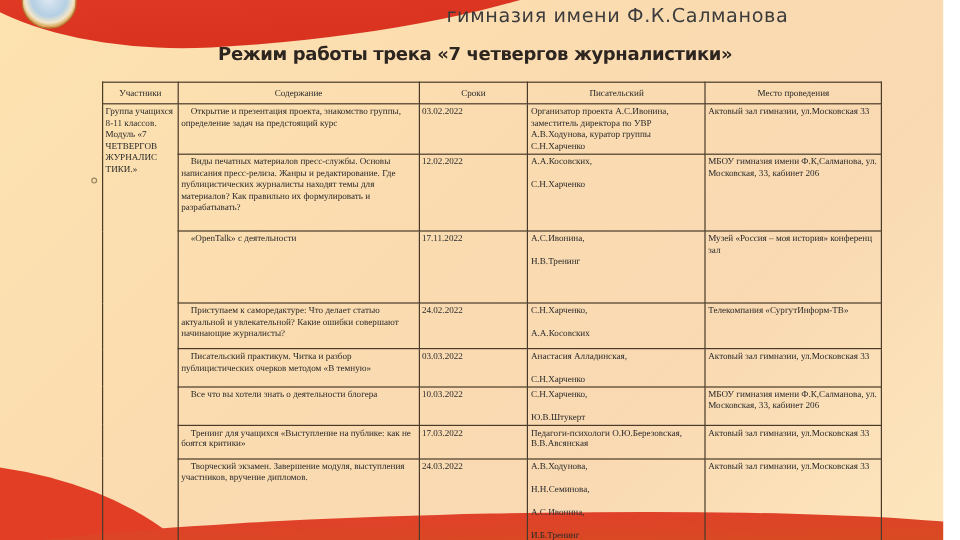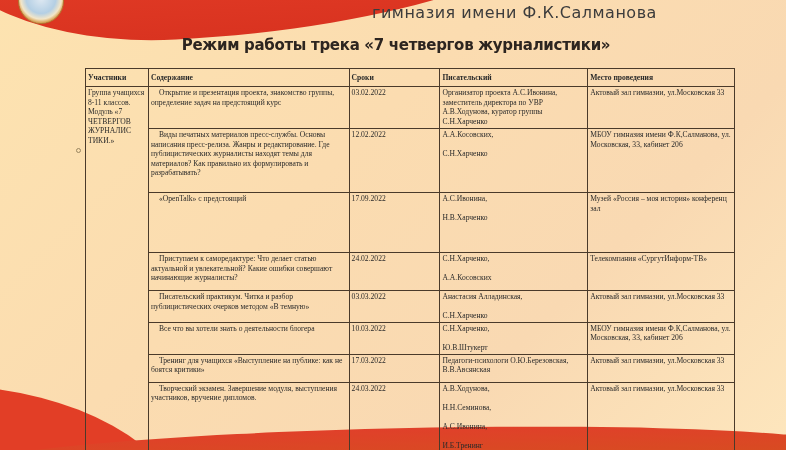--- a/index.html
+++ b/index.html
@@ -43,21 +43,21 @@
   }
   table.schedule {
     position: absolute; left: 85px; top: 68px; width: 650px; border-collapse: collapse;
     font-family: "Liberation Serif", serif; font-size: 7.6px; color: #2a2a2a; line-height: 9.6px;
     z-index: 2;
   }
   table.schedule th, table.schedule td {
     border: 1.2px solid #4a3a2a; vertical-align: top; padding: 1px 2px; text-align: left;
   }
   table.schedule th {
-    font-weight: bold; vertical-align: middle; height: 18px; font-size: 7.6px;
+    font-weight: normal; text-align: center; vertical-align: middle; height: 18px; font-size: 7.6px;
   }
   td.participants { vertical-align: middle; padding: 2px 3px; }
   td.content { padding-left: 3px; }
   td.content .indent { display: inline-block; width: 8px; }
   .gap { display: block; height: 9.6px; }
   .col-p { width: 63px; }
   .col-c { width: 201px; }
   .col-d { width: 91px; }
   .col-r { width: 148px; }
   .col-m { width: 147px; }
@@ -100,23 +100,23 @@
         <td><span>Организатор проекта  А.С.Ивонина, заместитель директора по УВР А.В.Ходунова, куратор группы С.Н.Харченко</span></td>
         <td>Актовый зал гимназии, ул.Московская 33</td>
       </tr>
       <tr style="height:64px;">
         <td class="content"><span class="indent"></span><span>Виды печатных материалов пресс-службы. Основы написания пресс-релиза. Жанры и редактирование. Где публицистических журналисты находят темы для материалов? Как правильно их формулировать и разрабатывать?</span></td>
         <td>12.02.2022</td>
         <td><span>А.А.Косовских,</span><span class="gap"></span><span>С.Н.Харченко</span></td>
         <td>МБОУ гимназия имени Ф.К,Салманова,  ул. Московская, 33, кабинет 206</td>
       </tr>
       <tr style="height:60px;">
-        <td class="content"><span class="indent"></span><span>«OpenTalk» с предстоящий</span></td>
-        <td>17.09.2022</td>
-        <td><span>А.С.Ивонина,</span><span class="gap"></span><span>Н.В.Харченко</span></td>
+        <td class="content"><span class="indent"></span><span>«OpenTalk» с деятельности</span></td>
+        <td>17.11.2022</td>
+        <td><span>А.С.Ивонина,</span><span class="gap"></span><span>Н.В.Тренинг</span></td>
         <td>Музей «Россия – моя история» конференц зал</td>
       </tr>
       <tr style="height:38px;">
         <td class="content"><span class="indent"></span><span>Приступаем к саморедактуре: Что делает статью актуальной и увлекательной? Какие ошибки совершают начинающие журналисты?</span></td>
         <td>24.02.2022</td>
         <td><span>С.Н.Харченко,</span><span class="gap"></span><span>А.А.Косовских</span></td>
         <td>Телекомпания «СургутИнформ-ТВ»</td>
       </tr>
       <tr style="height:28px;">
         <td class="content"><span class="indent"></span><span>Писательский практикум. Читка и разбор публицистических очерков методом «В темную»</span></td>

